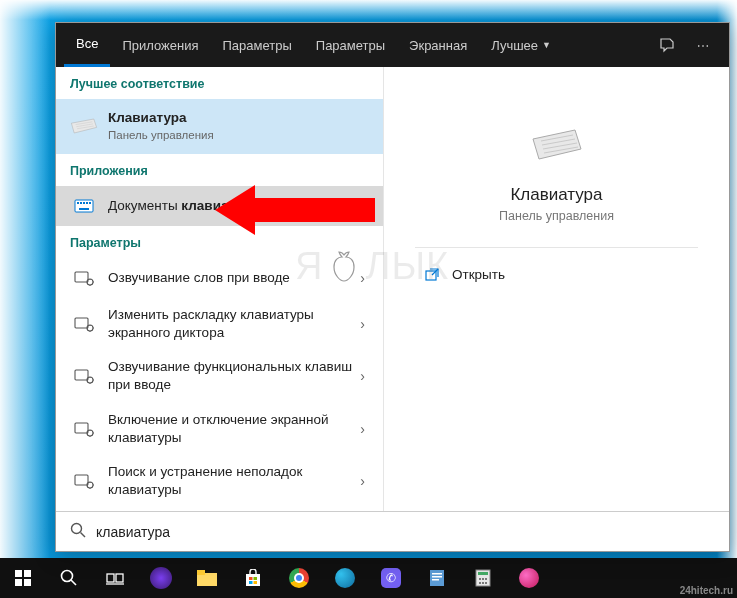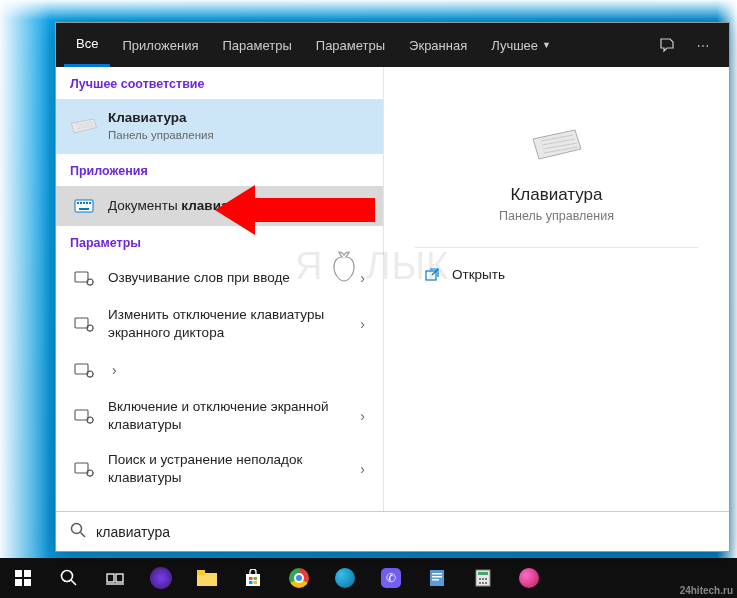--- a/index.html
+++ b/index.html
@@ -15,21 +15,21 @@
 .tab { padding: 14px 12px; height: 44px; display: flex; align-items: center; cursor: pointer; color: #ccc; }
 .tab.active { color: #fff; border-bottom: 3px solid #0078d4; }
 .tab-arrow { margin-left: 4px; font-size: 9px; }
 .tabs-spacer { flex: 1; }
 .tab-icon-btn { width: 36px; height: 44px; display: flex; align-items: center; justify-content: center; color: #ccc; cursor: pointer; }
 
 .content { flex: 1; display: flex; overflow: hidden; }
 .left-col { width: 328px; border-right: 1px solid #e5e5e5; display: flex; flex-direction: column; overflow-y: auto; }
 .right-col { flex: 1; display: flex; flex-direction: column; align-items: center; padding-top: 60px; position: relative; }
 
-.section-header { padding: 10px 14px 8px; font-size: 12.5px; font-weight: 600; color: #6d28d9; }
+.section-header { padding: 10px 14px 8px; font-size: 12.5px; font-weight: 600; color: #0f766e; }
 .result-item { display: flex; align-items: center; padding: 8px 14px; cursor: pointer; position: relative; }
 .result-item.best { background: #cde6f7; padding: 10px 14px; }
 .result-item.hovered { background: #d9d9d9; }
 .result-icon { width: 28px; height: 24px; display: flex; align-items: center; justify-content: center; flex-shrink: 0; margin-right: 10px; }
 .result-text { flex: 1; font-size: 13.5px; color: #222; line-height: 1.35; }
 .result-sub { font-size: 11.5px; color: #666; margin-top: 1px; }
 .result-chevron { color: #666; font-size: 14px; padding: 0 4px; }
 
 .kb-svg { width: 28px; height: 18px; }
 .setting-icon { width: 20px; height: 18px; }
@@ -132,31 +132,32 @@
         <div class="result-chevron">›</div>
       </div>
       <div class="result-item">
         <div class="result-icon">
             <svg class="setting-icon" viewBox="0 0 20 18" fill="none" stroke="#555" stroke-width="1.1">
               <rect x="1" y="3" width="13" height="10" rx="1"></rect>
               <circle cx="16" cy="13" r="3"></circle>
               <path d="M16 11v-1M16 16v1M14 13h-1M19 13h1"></path>
             </svg>
           </div>
-        <div class="result-text">Изменить отключение клавиатуры экранного диктора</div>
-        <div class="result-chevron">›</div>
-      </div>
-      <div class="result-item">
-        <div class="result-icon">
-            <svg class="setting-icon" viewBox="0 0 20 18" fill="none" stroke="#555" stroke-width="1.1">
-              <rect x="1" y="3" width="13" height="10" rx="1"></rect>
-              <circle cx="16" cy="13" r="3"></circle>
-              <path d="M16 11v-1M16 16v1M14 13h-1M19 13h1"></path>
-            </svg>
-          </div>
+        <div class="result-text">Изменить раскладку клавиатуры экранного диктора</div>
+        <div class="result-chevron">›</div>
+      </div>
+      <div class="result-item">
+        <div class="result-icon">
+            <svg class="setting-icon" viewBox="0 0 20 18" fill="none" stroke="#555" stroke-width="1.1">
+              <rect x="1" y="3" width="13" height="10" rx="1"></rect>
+              <circle cx="16" cy="13" r="3"></circle>
+              <path d="M16 11v-1M16 16v1M14 13h-1M19 13h1"></path>
+            </svg>
+          </div>
+        <div class="result-text">Озвучивание функциональных клавиш при вводе</div>
         <div class="result-chevron">›</div>
       </div>
       <div class="result-item">
         <div class="result-icon">
             <svg class="setting-icon" viewBox="0 0 20 18" fill="none" stroke="#555" stroke-width="1.1">
               <rect x="1" y="3" width="13" height="10" rx="1"></rect>
               <circle cx="16" cy="13" r="3"></circle>
               <path d="M16 11v-1M16 16v1M14 13h-1M19 13h1"></path>
             </svg>
           </div>

